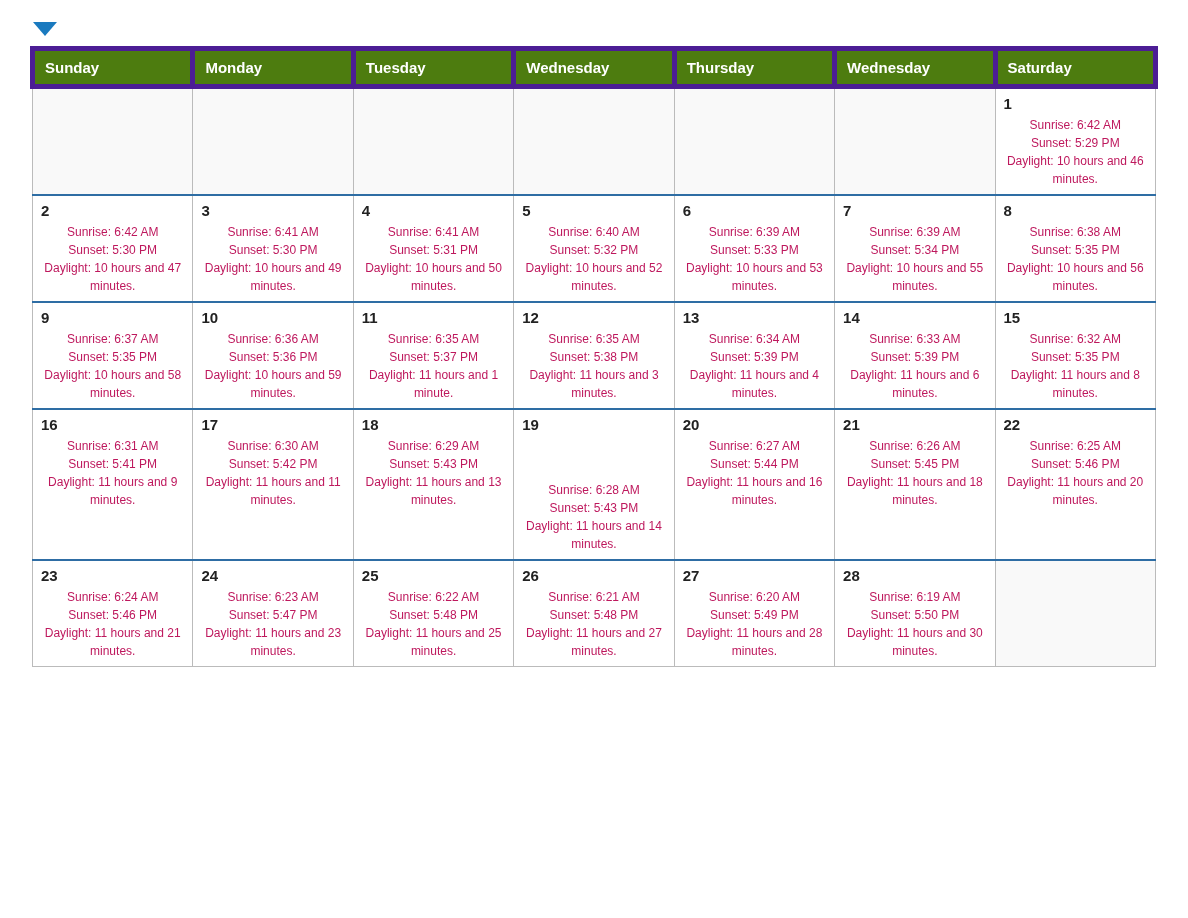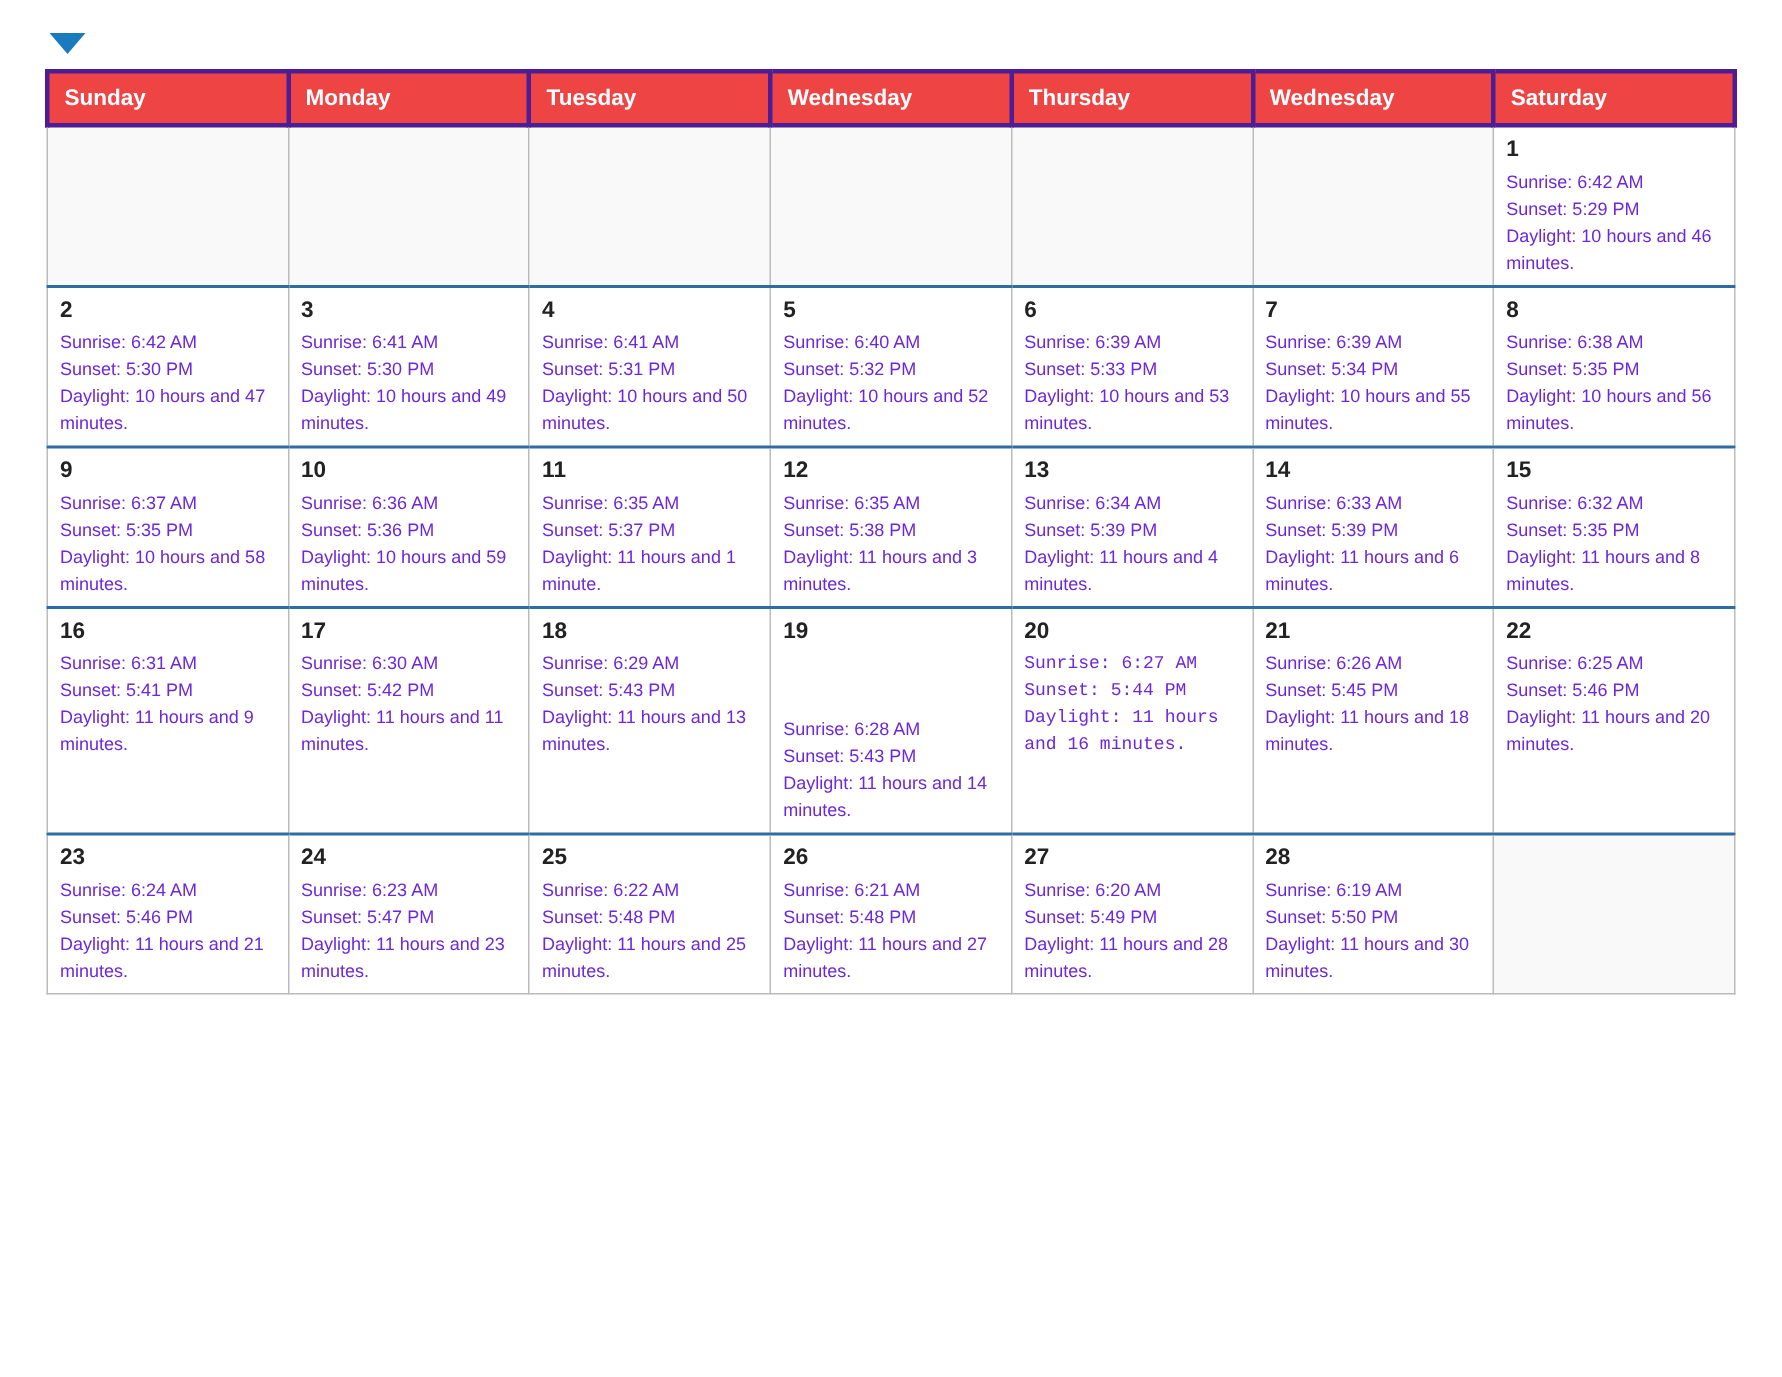--- a/index.html
+++ b/index.html
@@ -53,27 +53,27 @@
       font-size: 20px;
       color: #444;
       margin-top: 4px;
     }
     .calendar {
       width: 100%;
       border-collapse: collapse;
       margin-top: 10px;
     }
     .calendar th {
-      background-color: #ef4444;
+      background-color: #4d7c0f;
       color: #fff;
       font-size: 15px;
       font-weight: bold;
       padding: 8px 10px;
       text-align: left;
-      border: 3px solid #4c1d95;
+      border: 5px solid #4c1d95;
     }
     .calendar td {
       border: 1px solid #bbb;
       vertical-align: top;
       padding: 6px 8px;
       width: calc(100% / 7);
       min-height: 100px;
       font-size: 13px;
       color: #333;
     }
@@ -82,22 +82,23 @@
     }
     .day-number {
       font-size: 15px;
       font-weight: bold;
       color: #222;
       display: block;
       margin-bottom: 4px;
     }
     .day-info {
       font-size: 12px;
-      color: #6d28d9;
+      color: #be185d;
       line-height: 1.5;
+      text-align: center;
     }
     .row-separator td {
       border-top: 2px solid #2e6da4;
     }
   </style>
 </head>
 <body>
 
 <div class="header-row">
   <div class="logo-area">
@@ -250,21 +251,21 @@
 Daylight: 11 hours and 13 minutes.</div>
         </td>
         <td>
           <span class="day-number">19</span>
           <div class="day-info" style="white-space: pre-line; margin-top: 48px;">Sunrise: 6:28 AM
 Sunset: 5:43 PM
 Daylight: 11 hours and 14 minutes.</div>
         </td>
         <td>
           <span class="day-number">20</span>
-          <div class="day-info" style="white-space: pre-line; font-family: Liberation Mono, monospace;">Sunrise: 6:27 AM
+          <div class="day-info" style="white-space: pre-line;">Sunrise: 6:27 AM
 Sunset: 5:44 PM
 Daylight: 11 hours and 16 minutes.</div>
         </td>
         <td>
           <span class="day-number">21</span>
           <div class="day-info" style="white-space: pre-line;">Sunrise: 6:26 AM
 Sunset: 5:45 PM
 Daylight: 11 hours and 18 minutes.</div>
         </td>
         <td>

